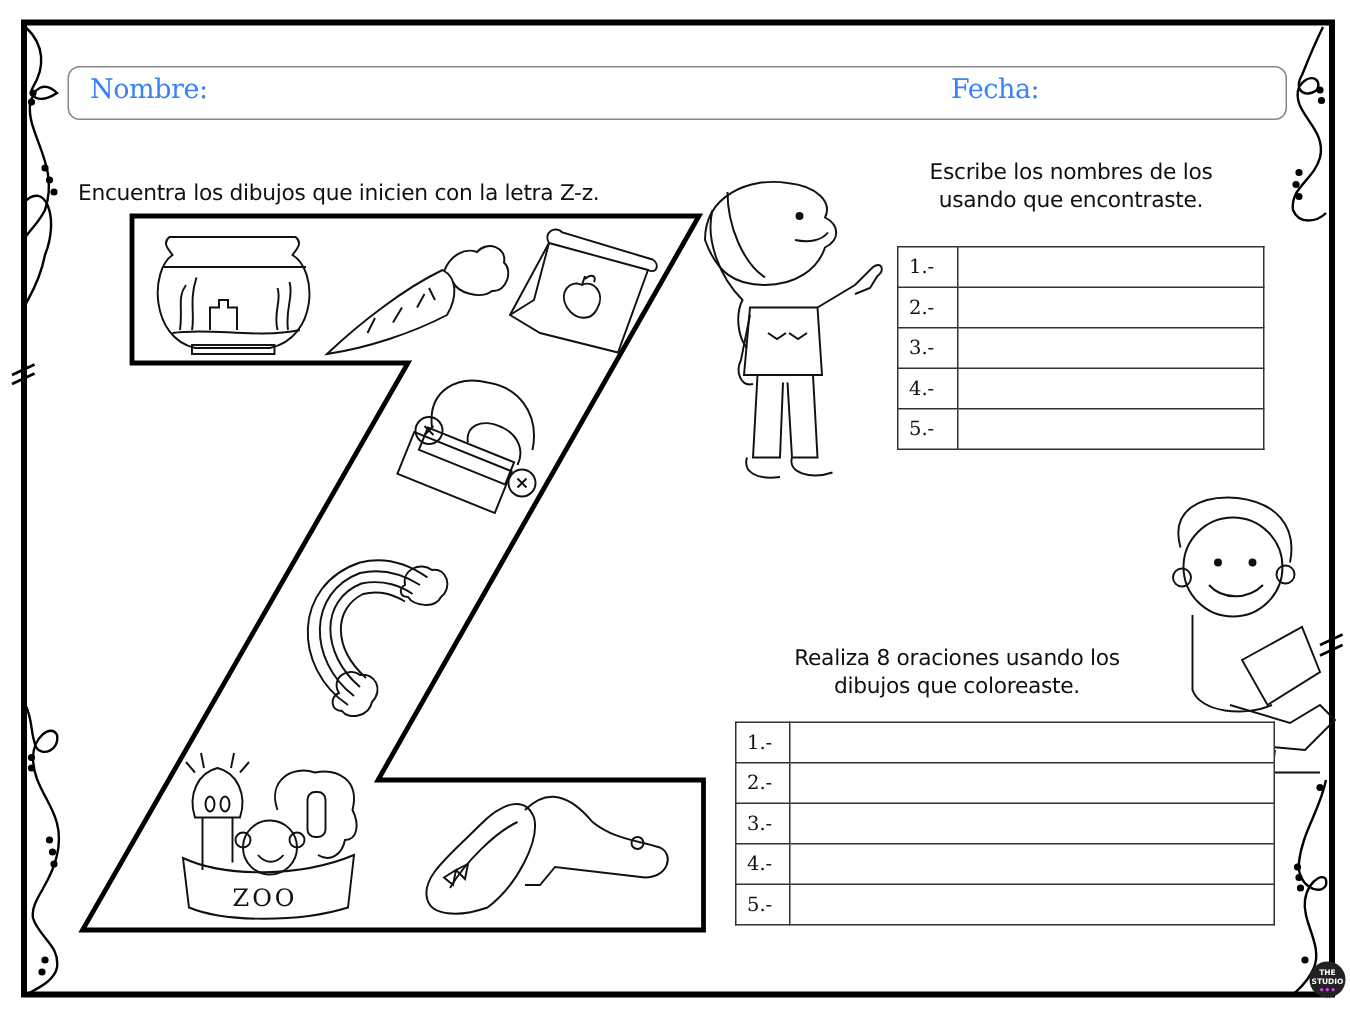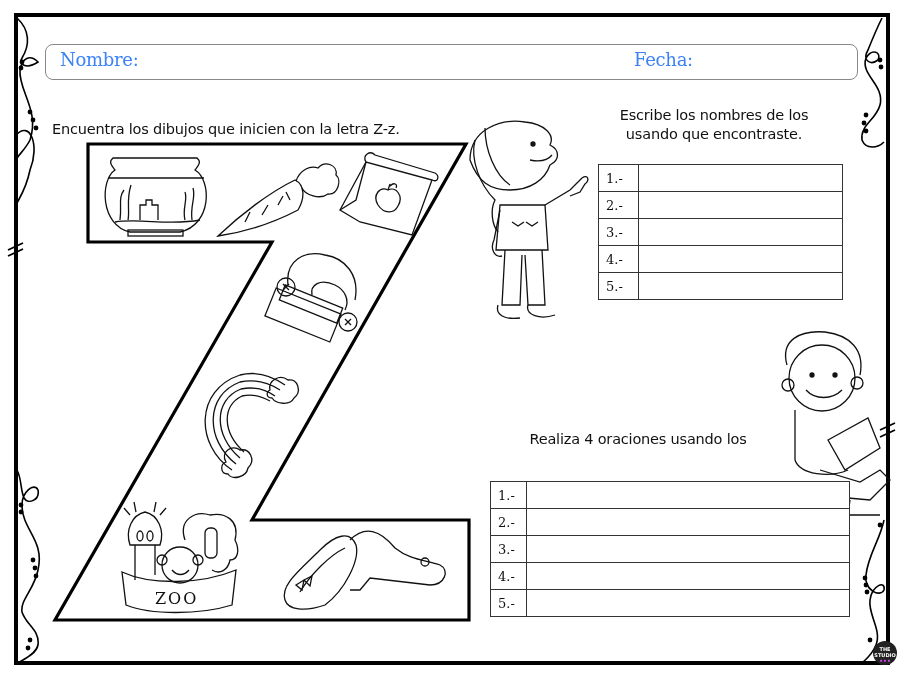--- a/index.html
+++ b/index.html
@@ -220,21 +220,22 @@
         <td></td>
       </tr>
   <tr>
         <td class="num">5.-</td>
         <td></td>
       </tr>
 </tbody>
   </table>
 
 <div class="instruction" style="left:508px; top:430px; width:260px;">
-  <div>Realiza 4 oraciones usando los</div>
+  <div>Realiza 8 oraciones usando los</div>
+  <div>dibujos que coloreaste.</div>
 </div>
 <table class="answer-table" style="left:490px; top:481px; width:360px;">
   <tbody>
       <tr>
         <td class="num" style="width:36px;">1.-</td>
         <td></td>
       </tr>
   <tr>
         <td class="num">2.-</td>
         <td></td>

